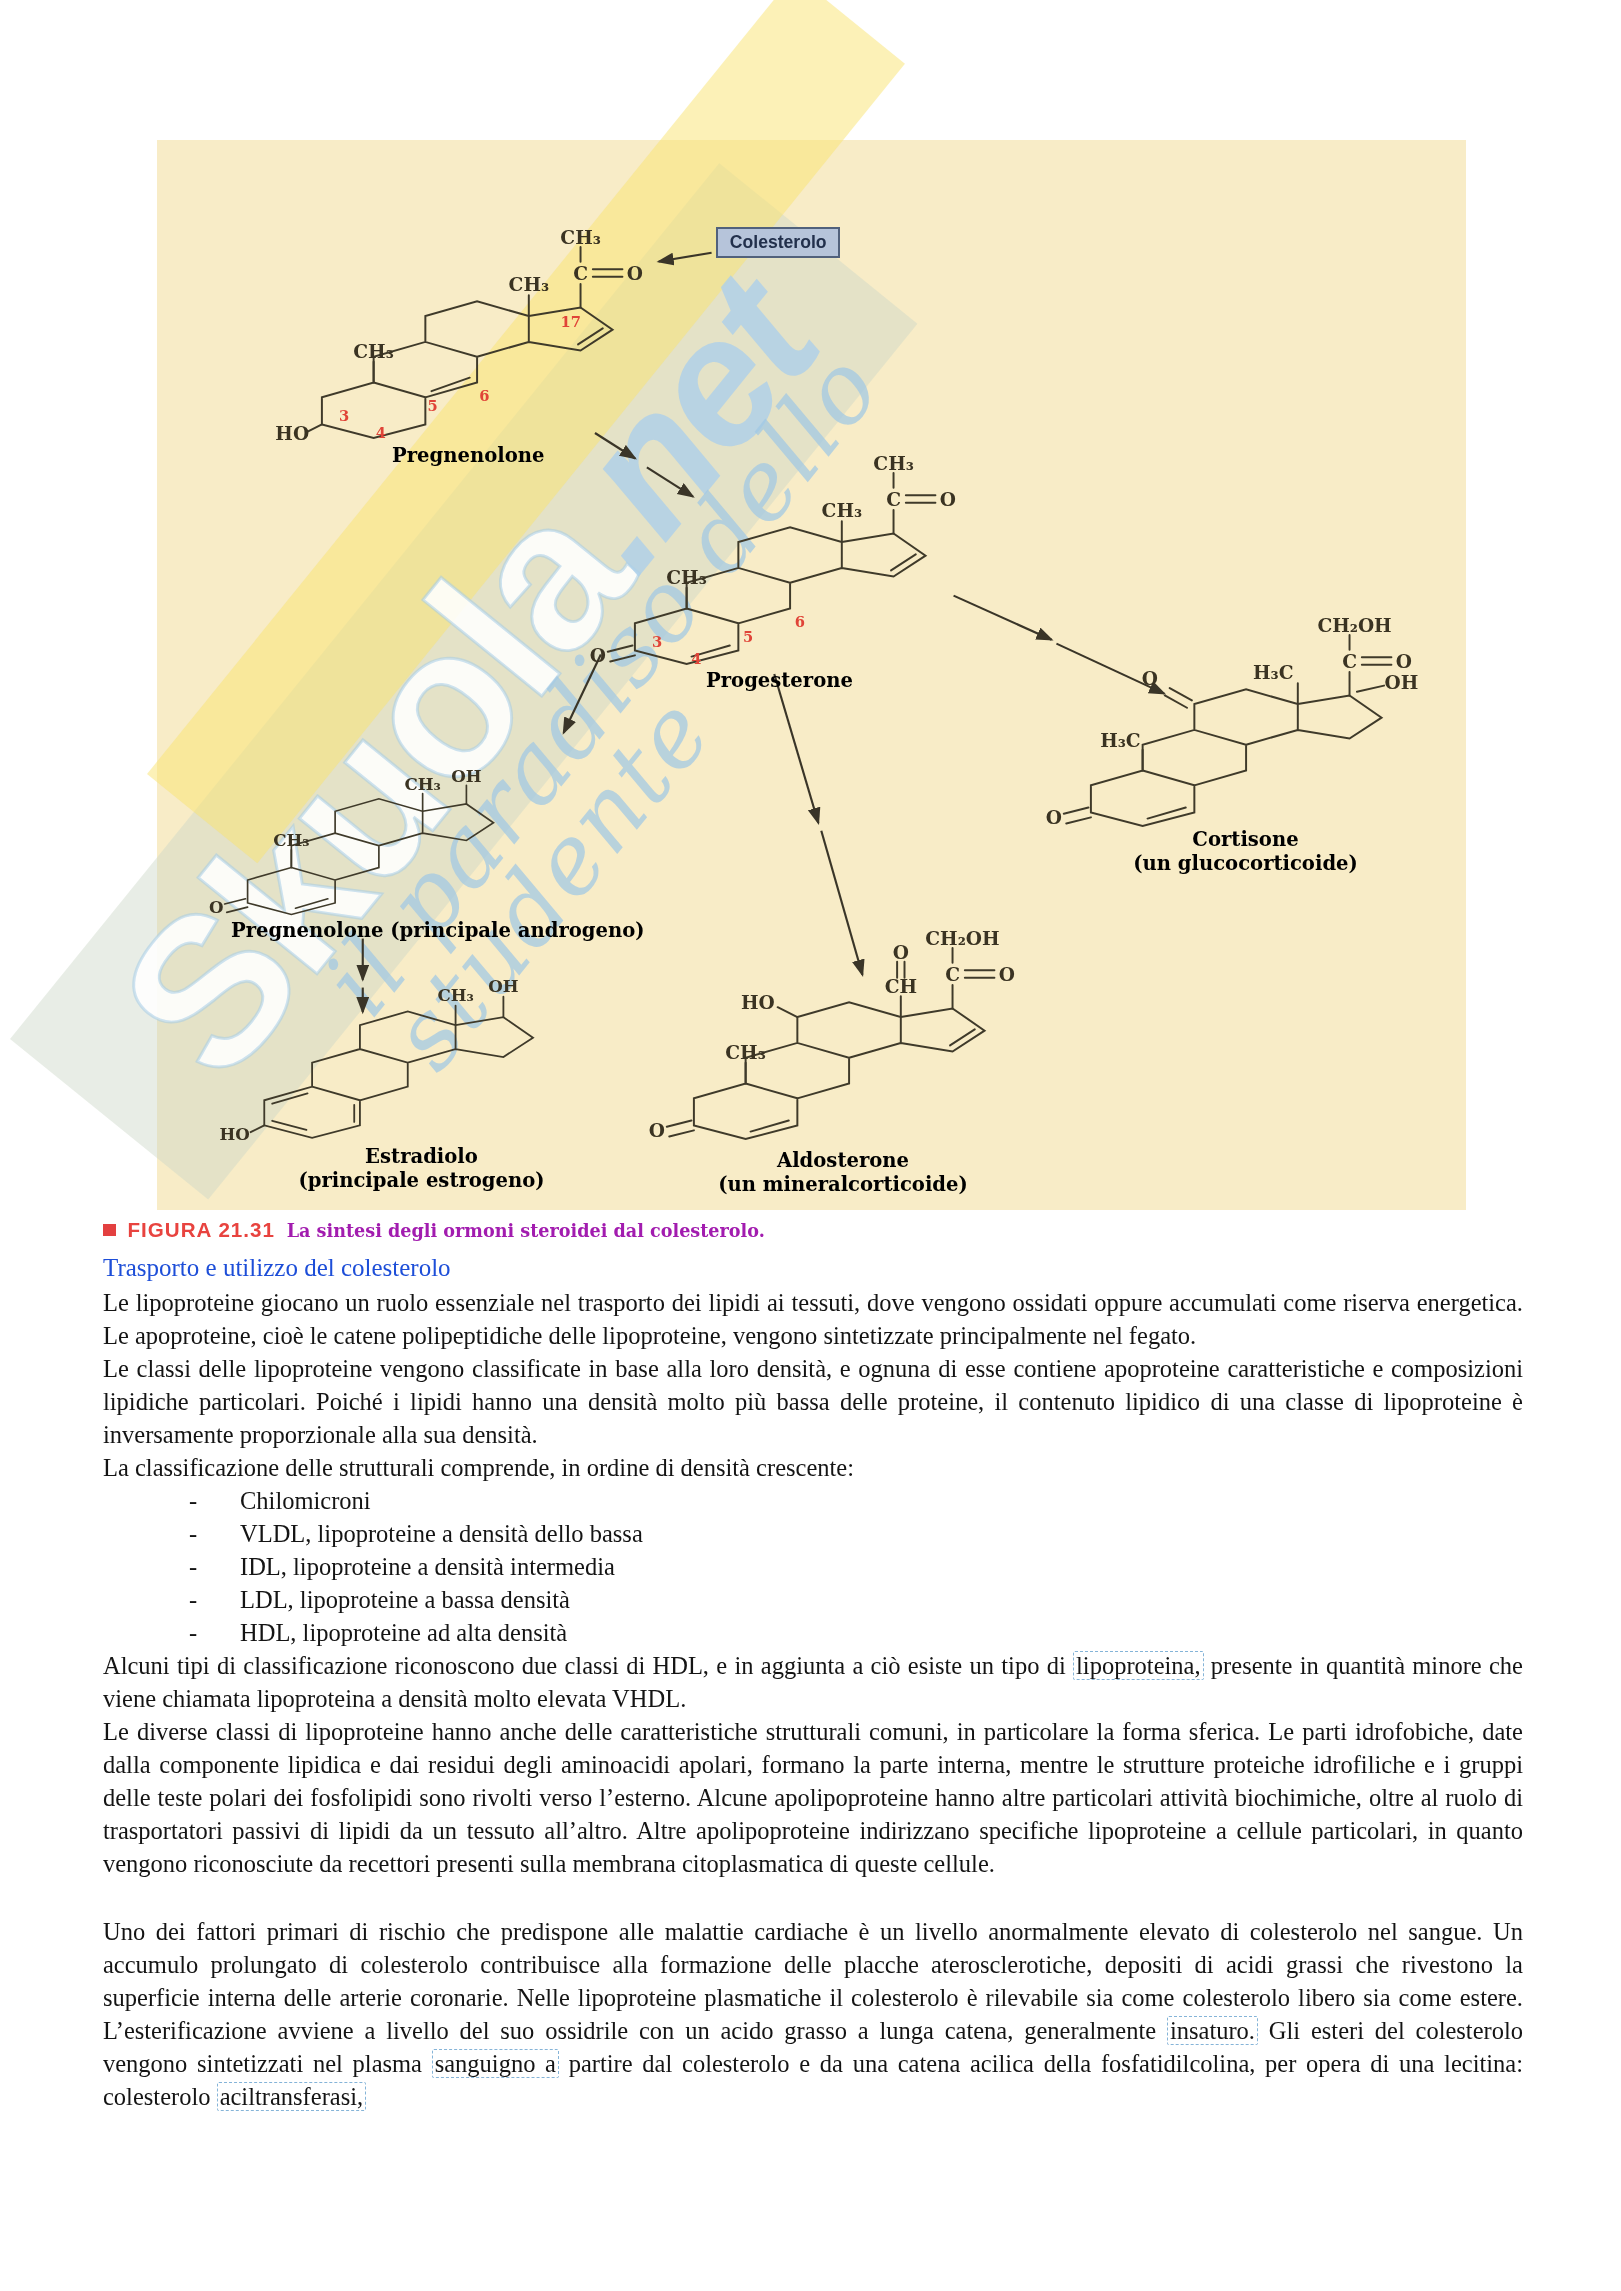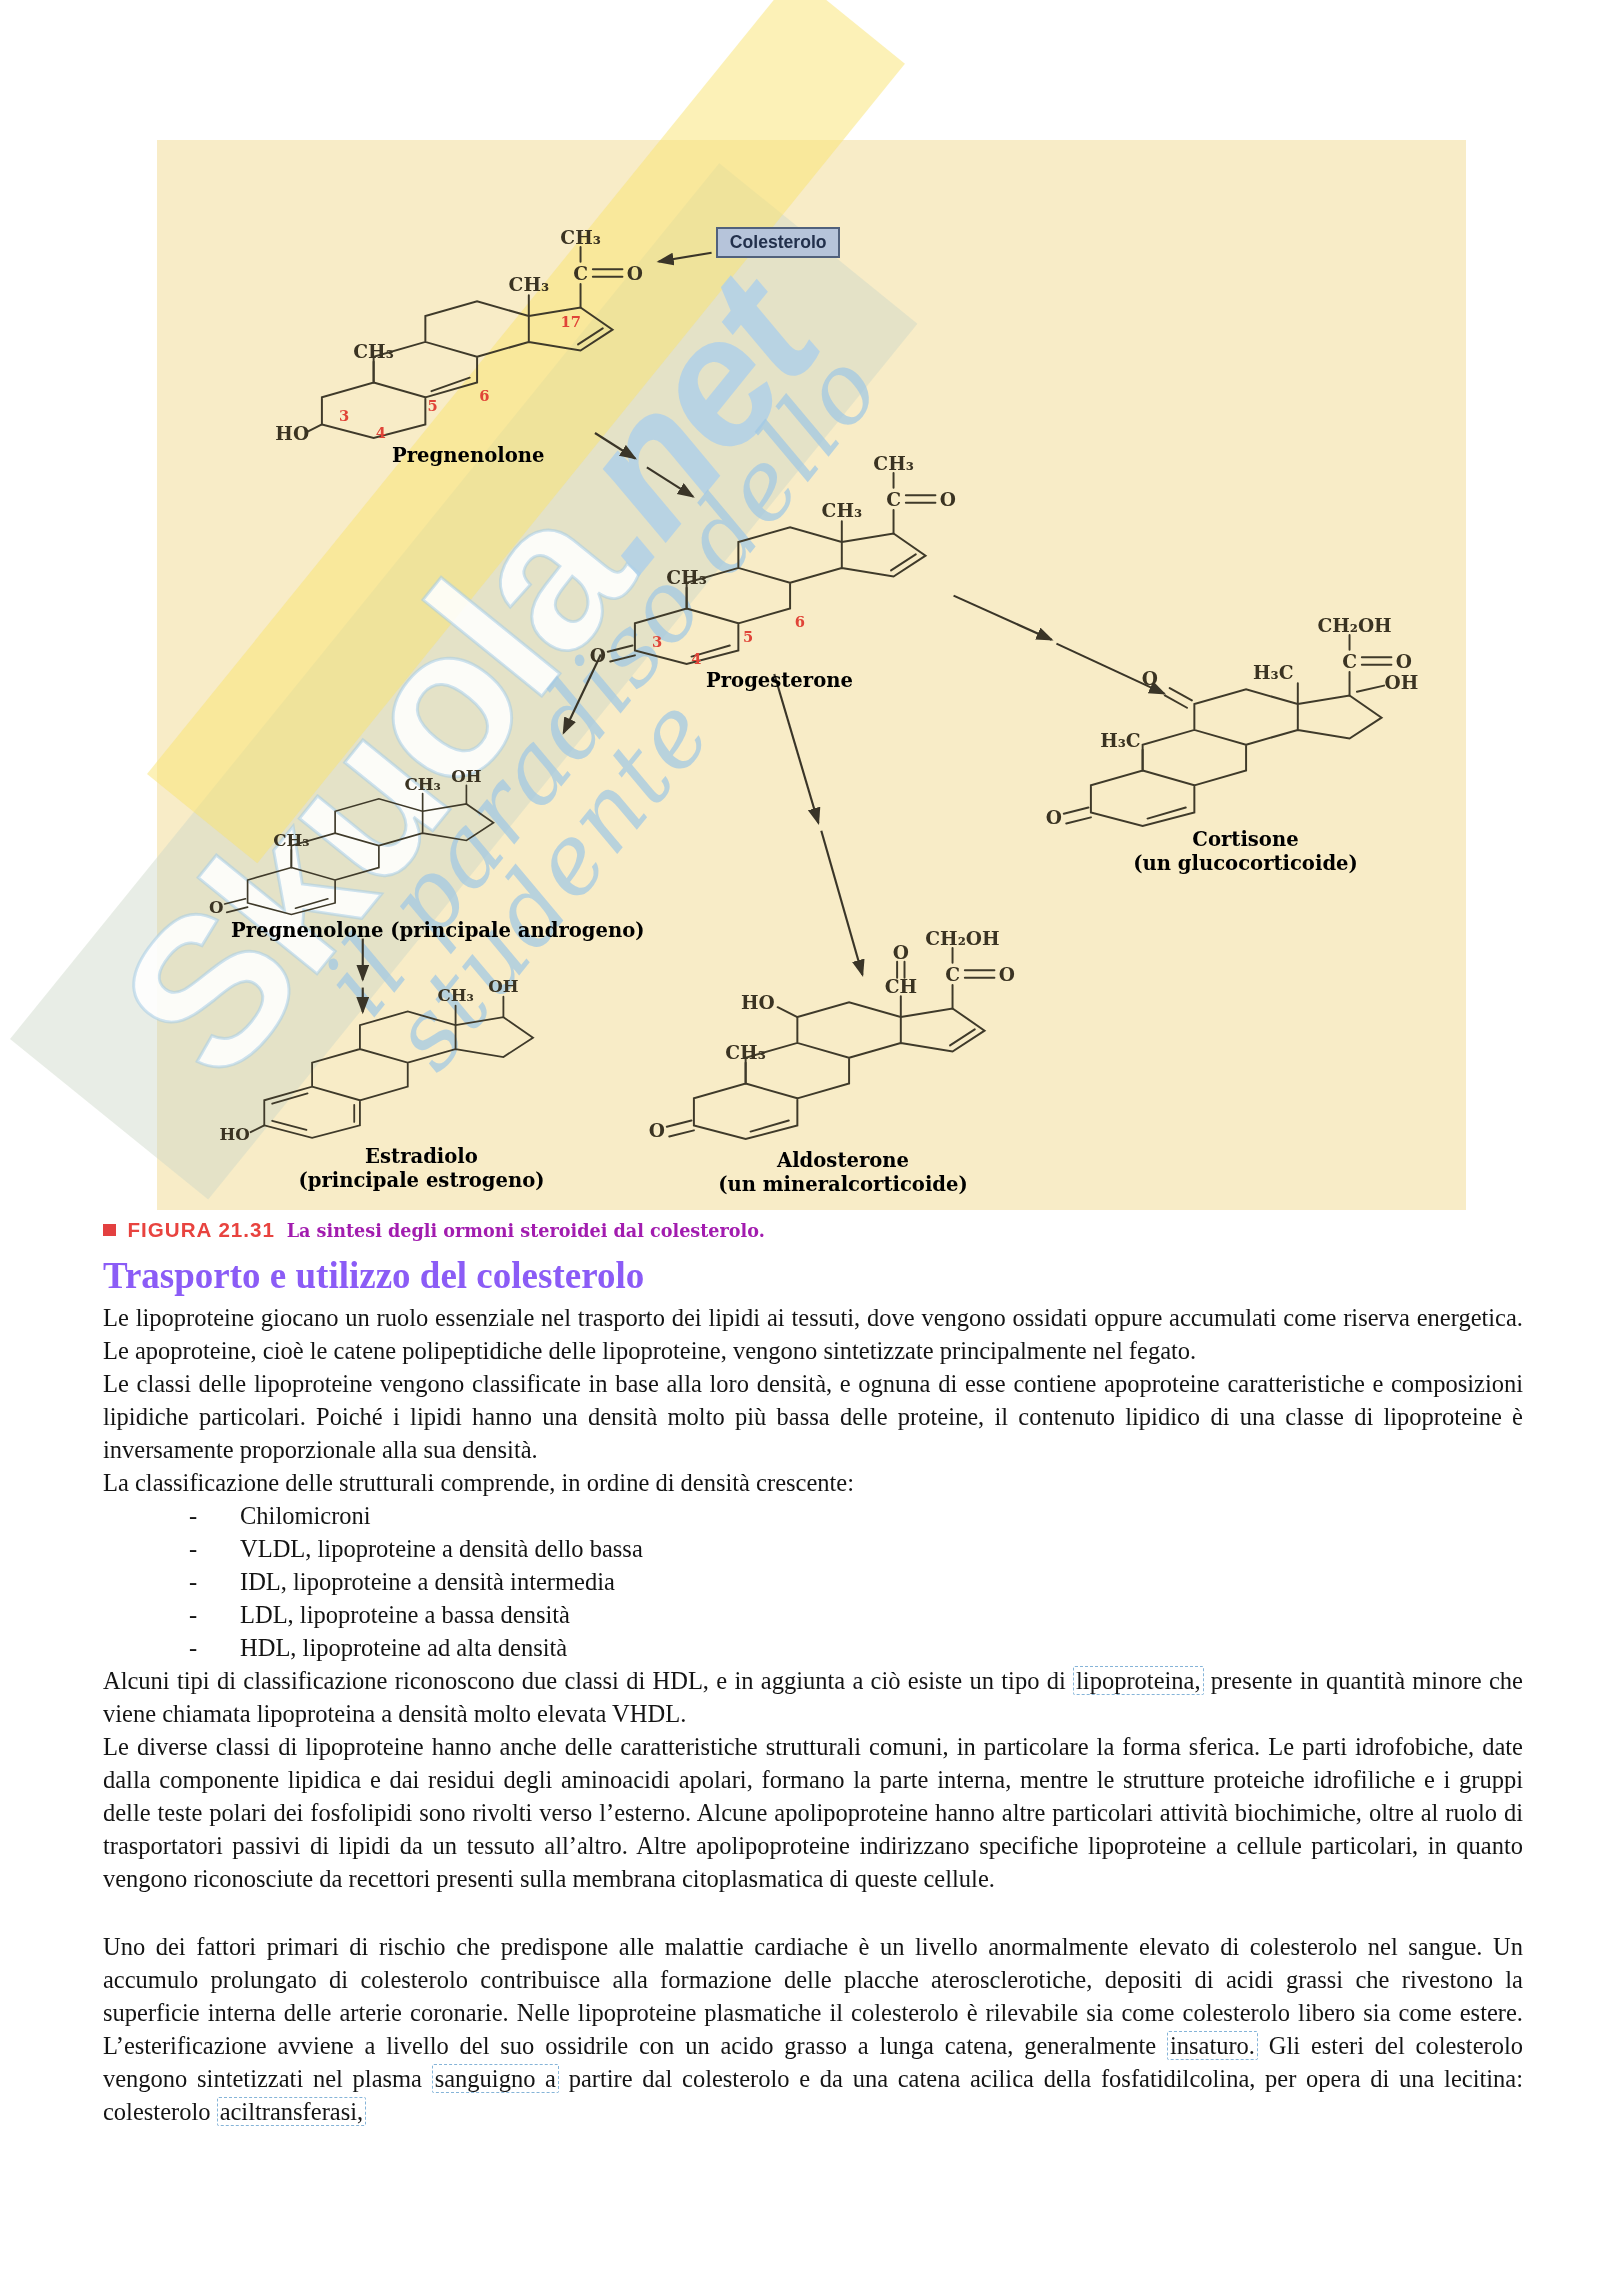--- a/index.html
+++ b/index.html
@@ -49,21 +49,21 @@
   #arrows{position:absolute;left:0;top:0;}
 
   
   #textblock{position:absolute;left:103px;top:1218px;width:1420px;z-index:2;}
   .cap{display:flex;align-items:center;gap:11.8px;}
   .cap .sq{width:12.7px;height:12.7px;background:#e34040;flex:0 0 auto;}
   .cap .figno{color:#e8433f;font-weight:bold;font-size:20.6px;letter-spacing:1px;
               font-family:"Liberation Sans",sans-serif;text-align:right;}
   .cap .captext{color:#a21caf;font-weight:bold;font-size:17.6px;
               font-family:"DejaVu Serif",serif;}
-  h2#heading{font-size:37px;font-weight:bold;margin:11.8px 0 3.9px 0;color:#8b5cf6;
+  h2#heading{font-size:25px;font-weight:normal;margin:11.8px 0 3.9px 0;color:#1d4ed8;
               font-family:"Liberation Serif",serif;}
   .bodytext p{text-align:justify;font-size:24.5px;line-height:33px;margin:0;color:#141414;}
   .bodytext ul{list-style:none;margin:0;padding:0 0 0 86px;}
   .bodytext li{display:flex;font-size:24.5px;line-height:33px;color:#141414;}
   .bodytext li::before{content:"-";width:51px;flex:0 0 auto;}
   .gap{height:35px;}
   .hl{border:1px dashed #85b4d8;border-radius:2px;padding:0 2px;}
 </style>
 </head>
 <body>

